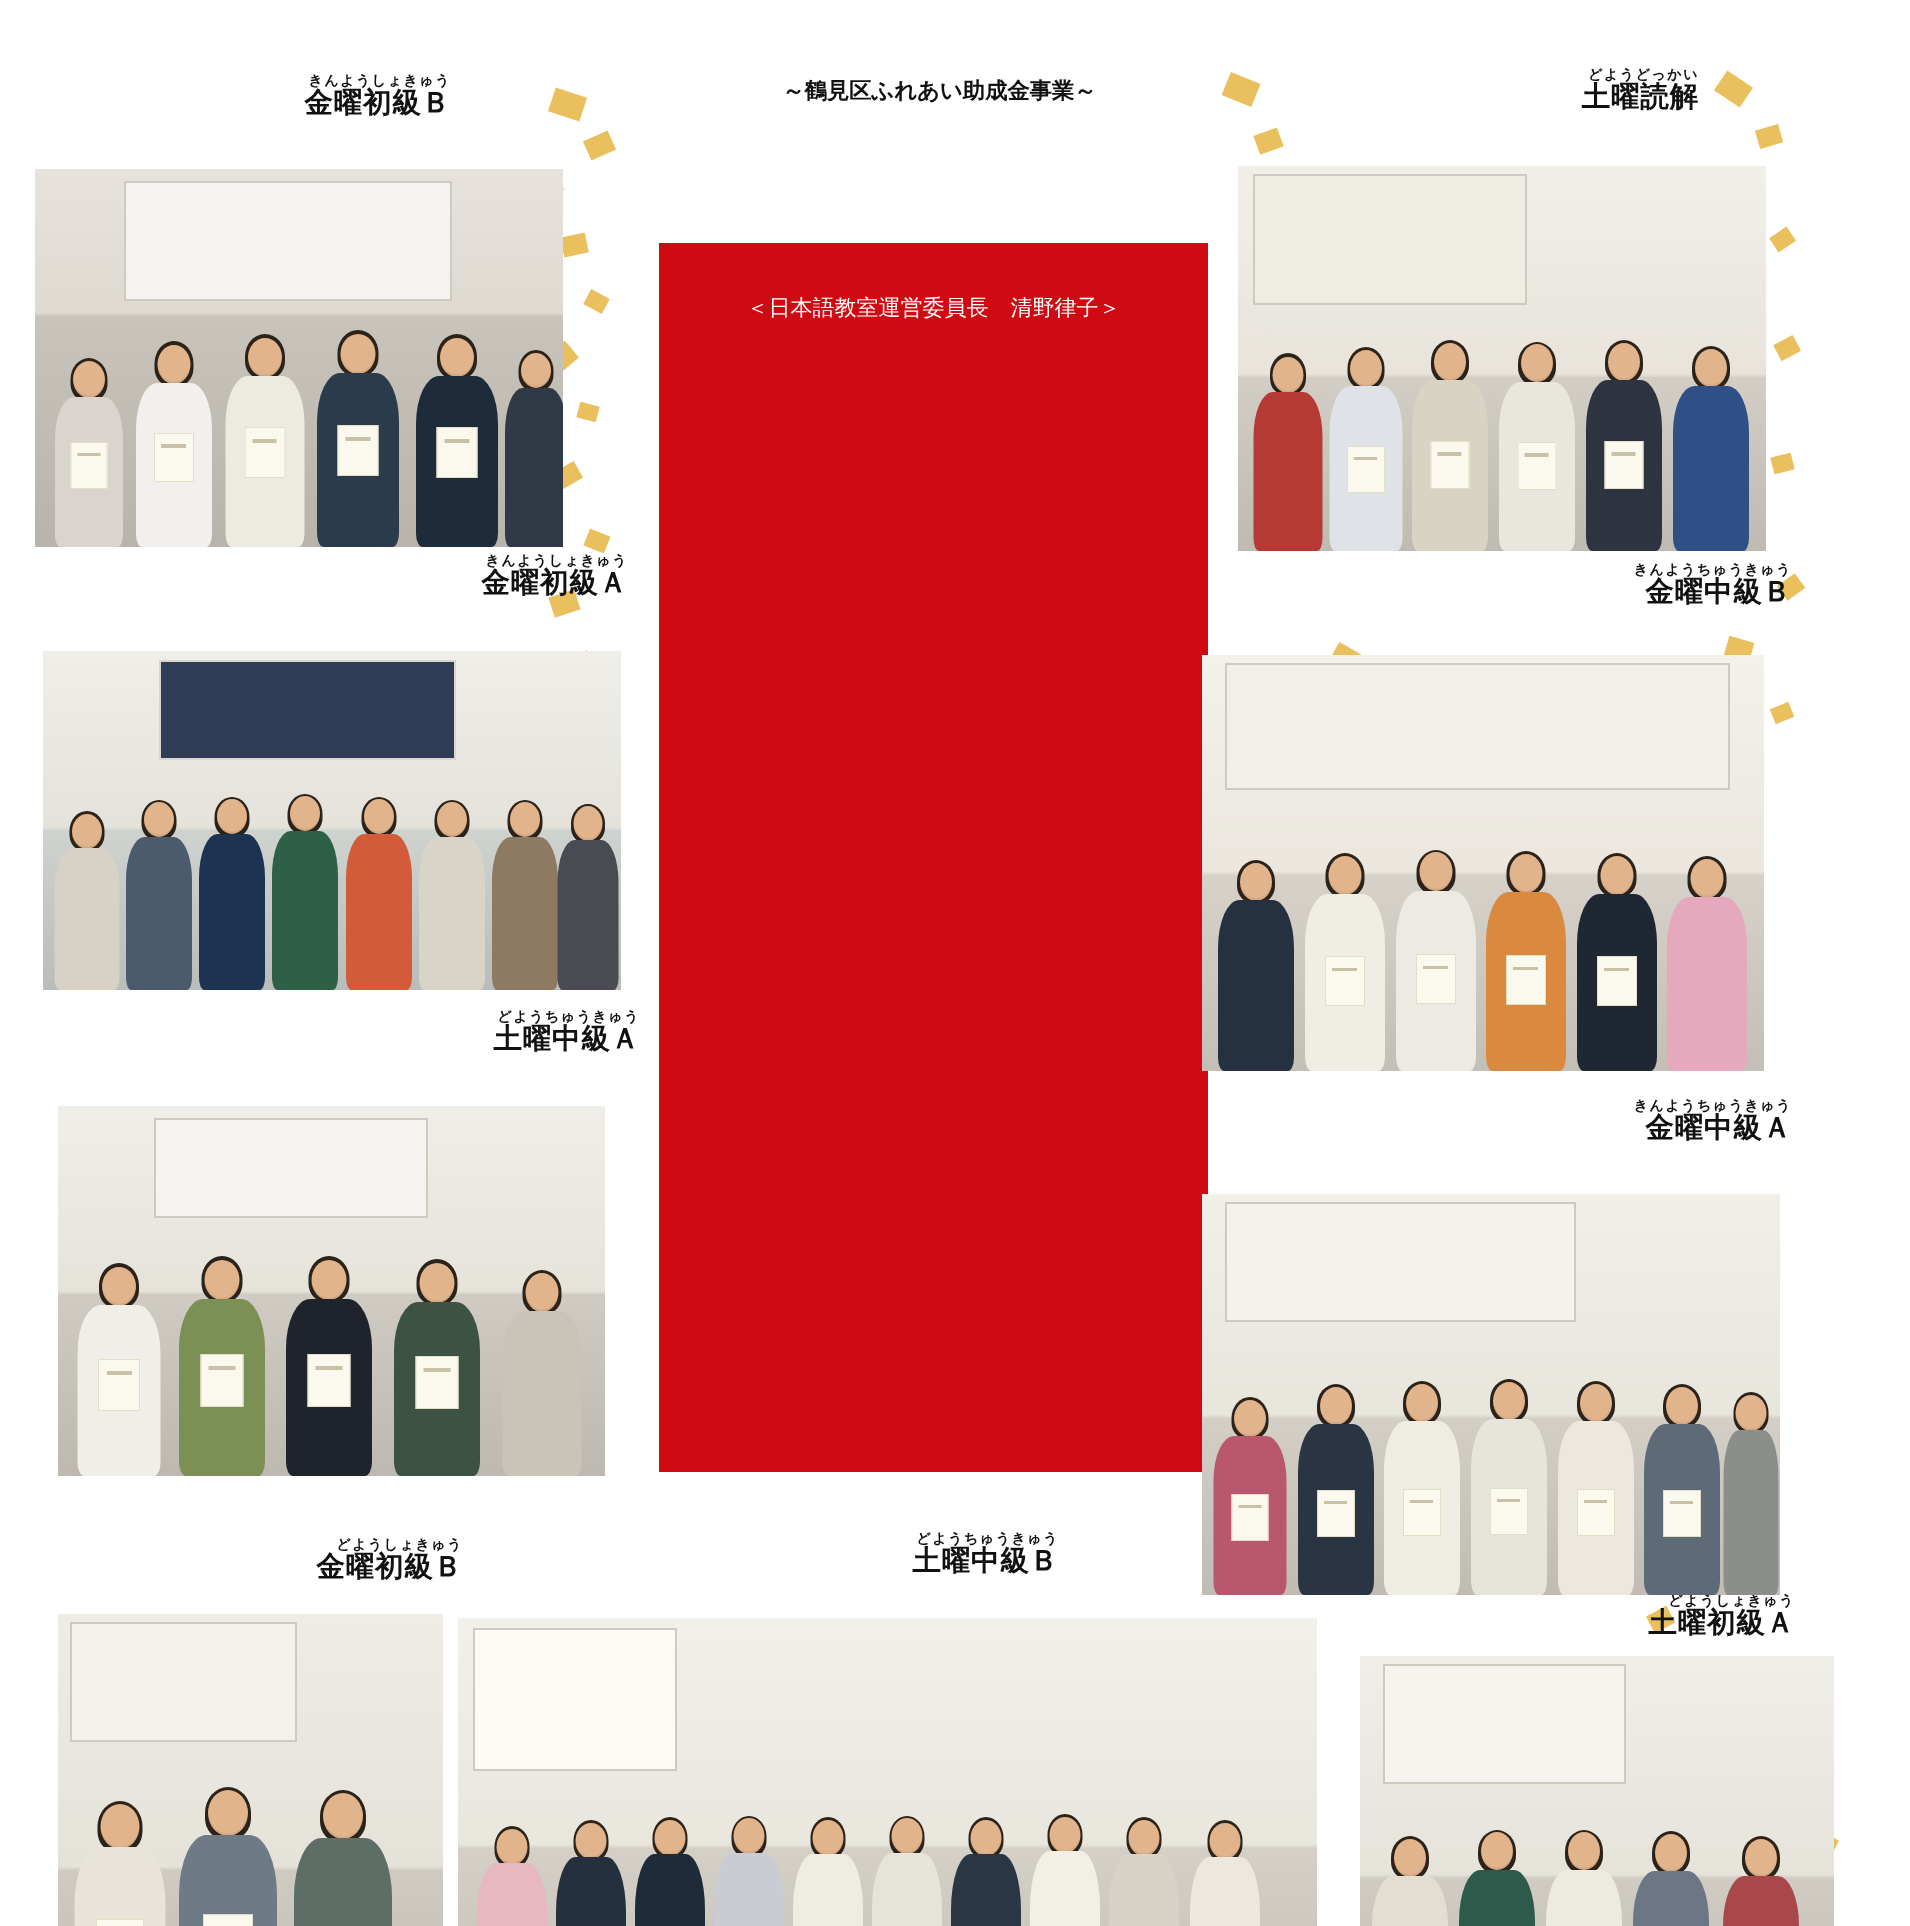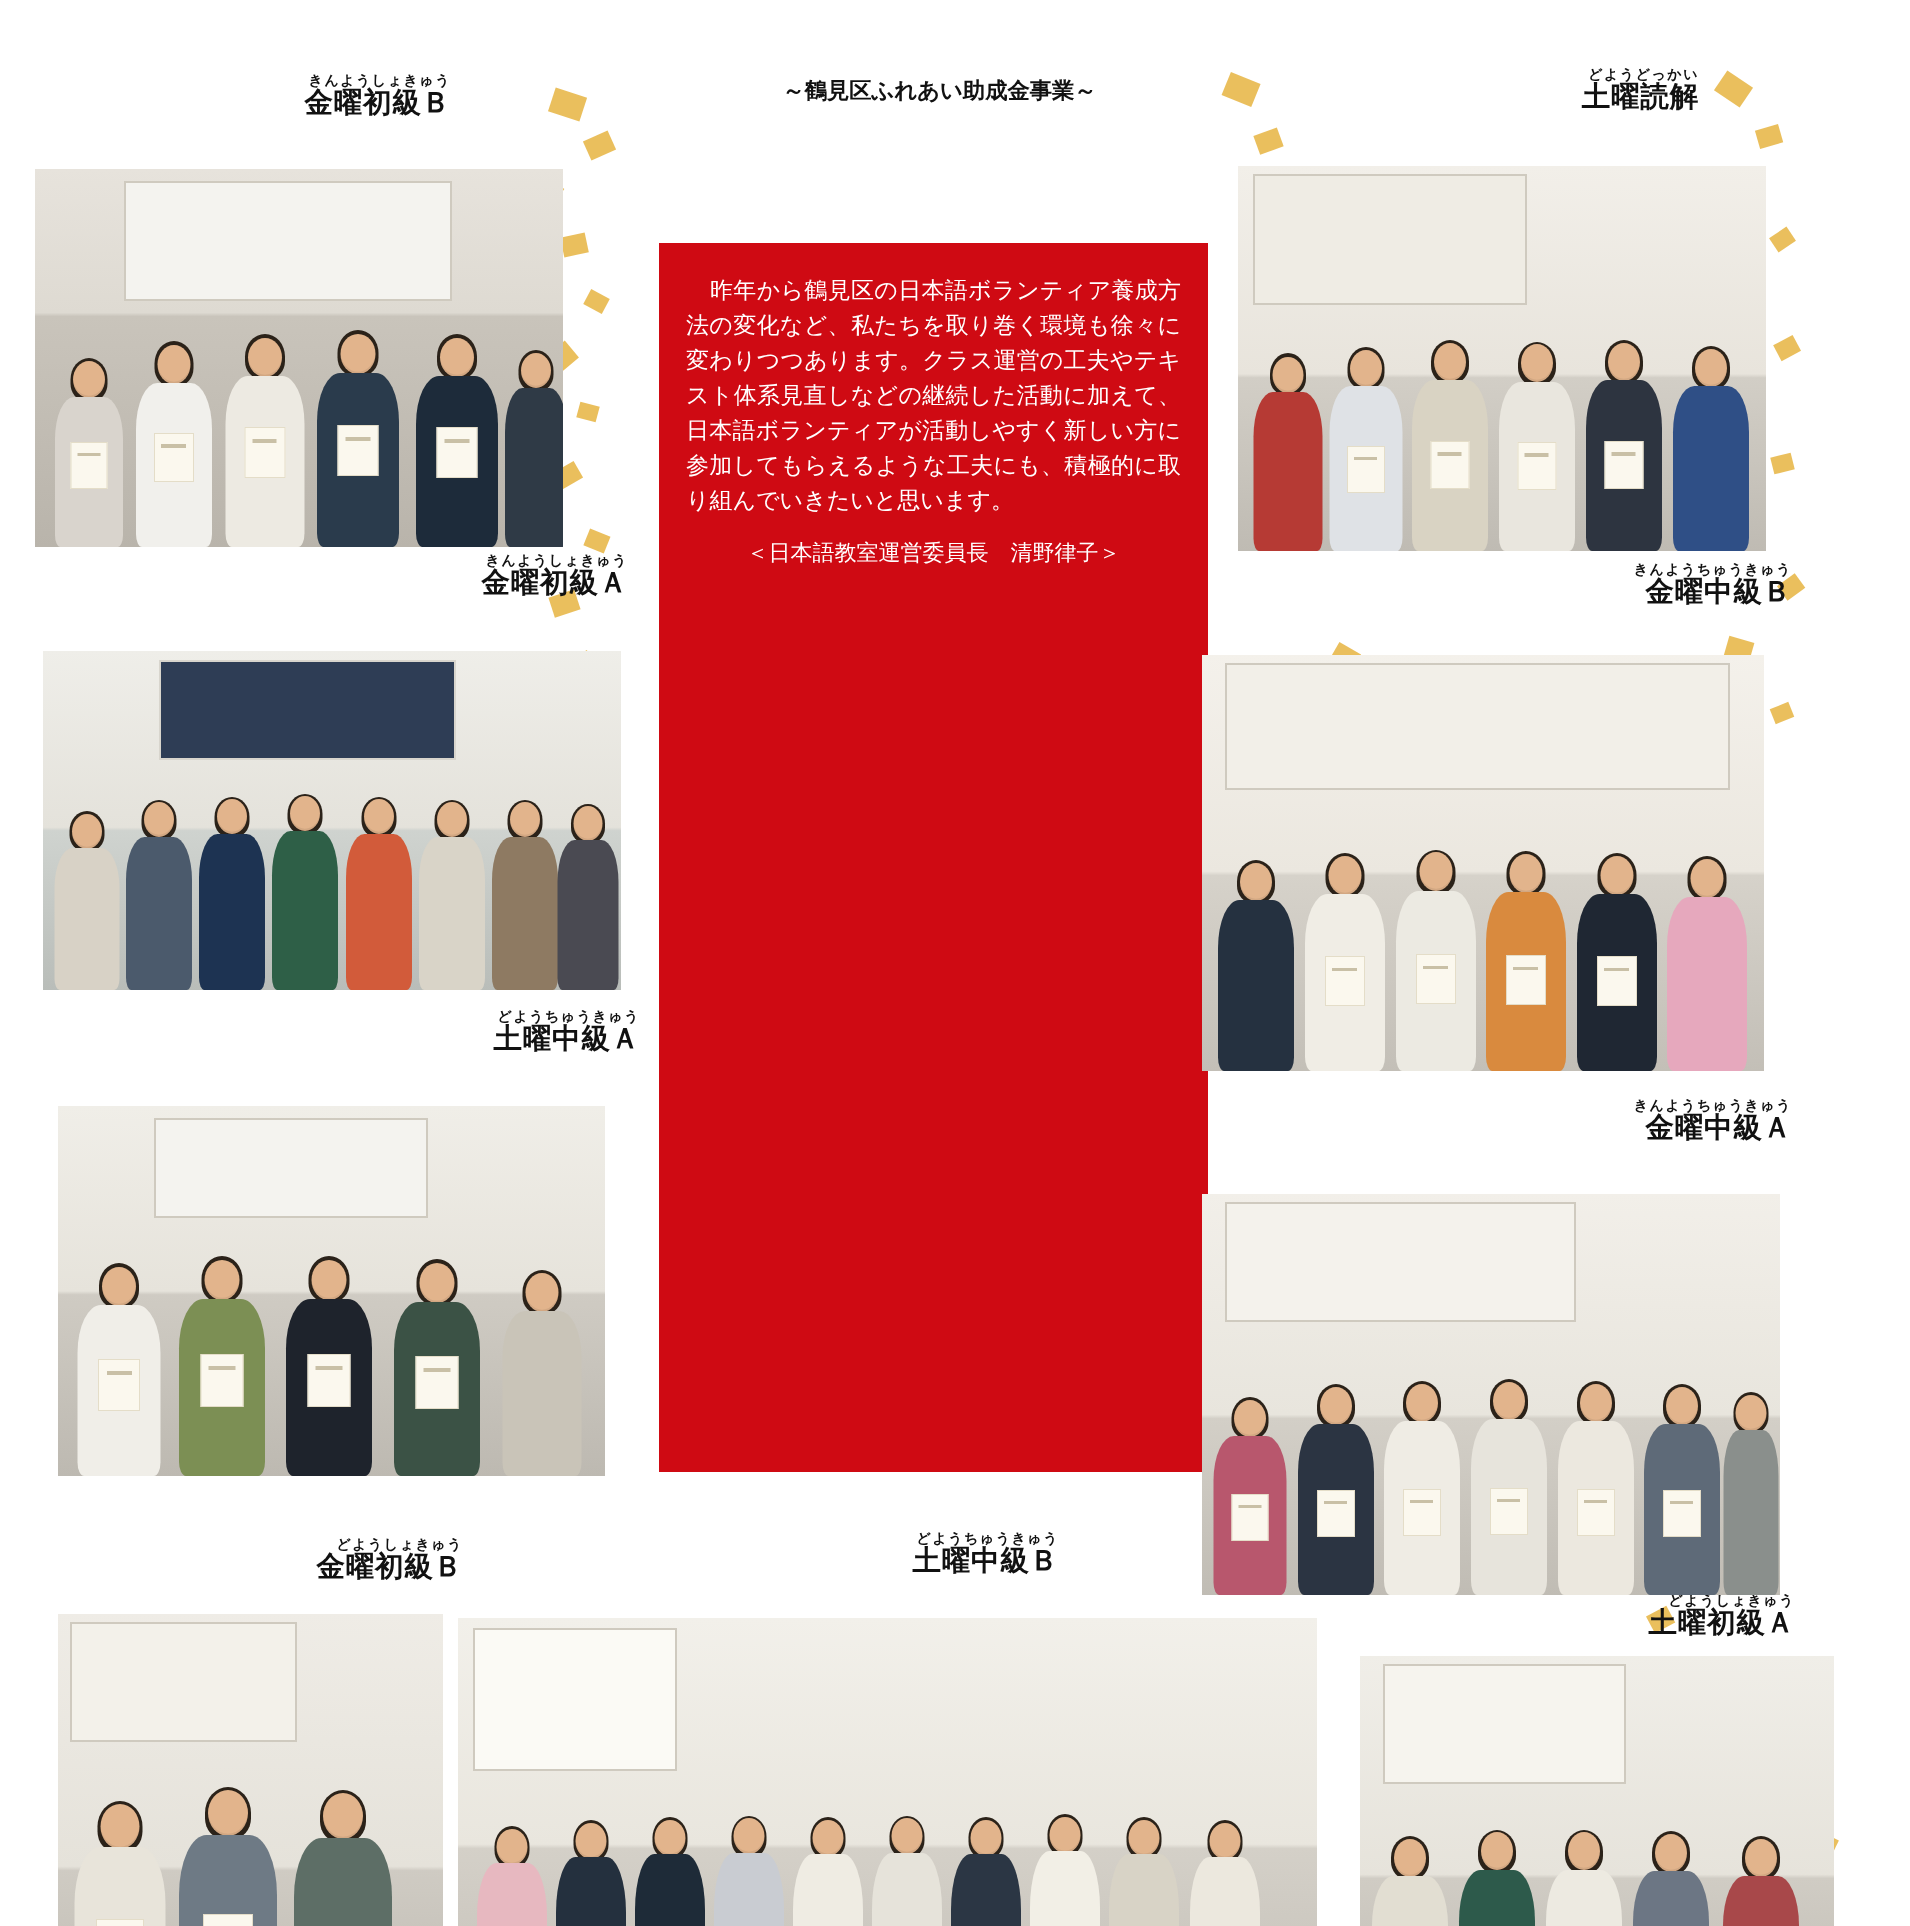--- a/index.html
+++ b/index.html
@@ -198,21 +198,20 @@
   <div class="confetti" style="left:1811px;top:1834px;width:25px;height:19px;transform:rotate(26deg)"></div>
   <div class="confetti" style="left:1757px;top:1903px;width:22.3px;height:17.7px;transform:rotate(-32deg)"></div>
 
 </div>
 
 <div id="masthead">
   <div class="t3">～鶴見区ふれあい助成金事業～</div>
 </div>
 
 <div id="article">
-  <p class="indent">昨年から鶴見区の日本語ボランティア養成方法の変化など、私たちを取り巻く環境も徐々に変わりつつあります。クラス運営の工夫やテキスト体系見直しなどの継続した活動に加えて、日本語ボランティアが活動しやすく新しい方に参加してもらえるような工夫にも、積極的に取り組んでいきたいと思います。</p>
   <div class="sign">＜日本語教室運営委員長　清野律子＞</div>
 </div>
 
 <div class="class-title" style="left:116px;top:73px;width:335px;">
   <span class="ruby">きんようしょきゅう</span>
   <span class="name">金曜初級Ｂ</span>
 </div>
 <div class="class-title" style="left:200px;top:553px;width:428px;">
   <span class="ruby">きんようしょきゅう</span>
   <span class="name">金曜初級Ａ</span>

